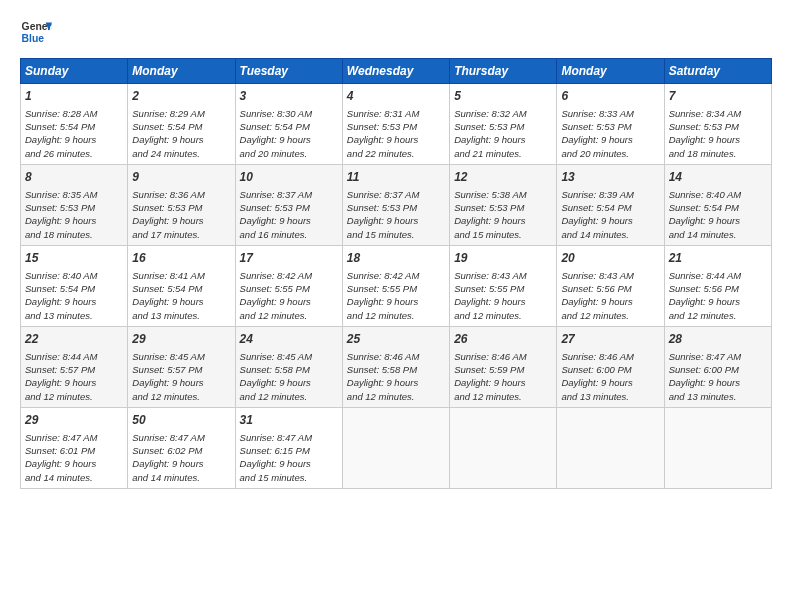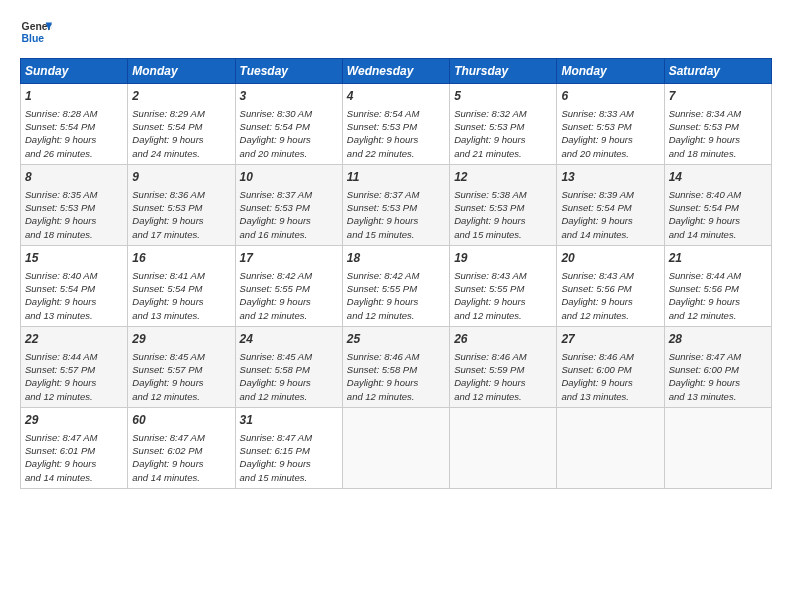--- a/index.html
+++ b/index.html
@@ -128,21 +128,21 @@
           </td>
           <td>
             <span class="day-num">3</span>
             <div>Sunrise: 8:30 AM</div>
             <div>Sunset: 5:54 PM</div>
             <div>Daylight: 9 hours</div>
             <div>and 20 minutes.</div>
           </td>
           <td>
             <span class="day-num">4</span>
-            <div>Sunrise: 8:54 AM</div>
+            <div>Sunrise: 8:31 AM</div>
             <div>Sunset: 5:53 PM</div>
             <div>Daylight: 9 hours</div>
             <div>and 22 minutes.</div>
           </td>
           <td>
             <span class="day-num">5</span>
             <div>Sunrise: 8:32 AM</div>
             <div>Sunset: 5:53 PM</div>
             <div>Daylight: 9 hours</div>
             <div>and 21 minutes.</div>
@@ -317,21 +317,21 @@
         </tr>
         <tr>
           <td>
             <span class="day-num">29</span>
             <div>Sunrise: 8:47 AM</div>
             <div>Sunset: 6:01 PM</div>
             <div>Daylight: 9 hours</div>
             <div>and 14 minutes.</div>
           </td>
           <td>
-            <span class="day-num">60</span>
+            <span class="day-num">50</span>
             <div>Sunrise: 8:47 AM</div>
             <div>Sunset: 6:02 PM</div>
             <div>Daylight: 9 hours</div>
             <div>and 14 minutes.</div>
           </td>
           <td>
             <span class="day-num">31</span>
             <div>Sunrise: 8:47 AM</div>
             <div>Sunset: 6:15 PM</div>
             <div>Daylight: 9 hours</div>

